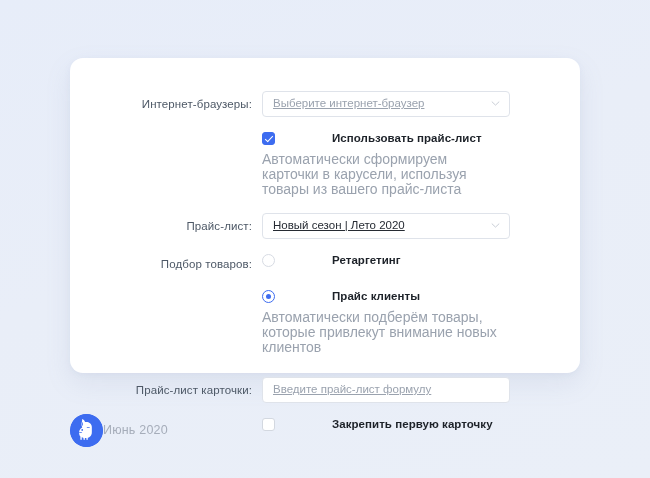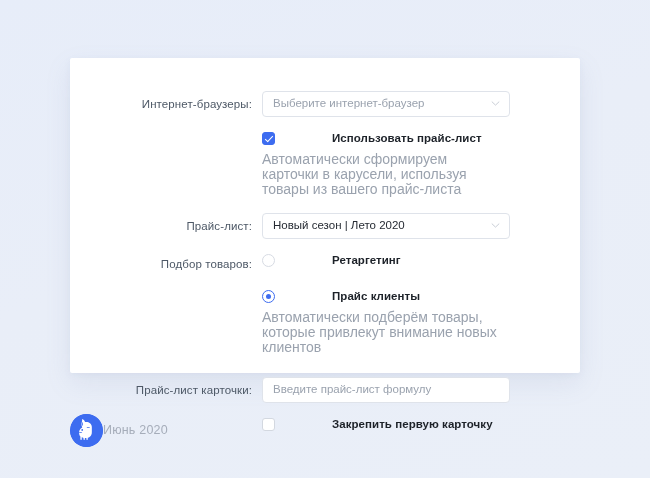--- a/index.html
+++ b/index.html
@@ -24,21 +24,21 @@
   }
 
   
   .card {
     position: absolute;
     left: 70px;
     top: 58px;
     width: 510px;
     height: 315px;
     background: #ffffff;
-    border-radius: 2px;
+    border-radius: 13px;
     box-shadow: 0 10px 26px rgba(122,140,180,0.13),
                 0 2px 6px rgba(122,140,180,0.07);
   }
 
   .form {
     padding: 33px 30px 0 0;
   }
 
   
   .row {
@@ -68,20 +68,21 @@
     width: 248px;
     height: 26px;
     border: 1px solid #dfe3ea;
     border-radius: 4px;
     background: #ffffff;
     display: flex;
     align-items: center;
     padding: 0 26px 0 10px;
     font-size: 11.5px;
     line-height: 1;
+    text-decoration: underline;
   }
 
   .control.value   { color: #262b33; text-align: right; }
   .control.holder  { color: #9aa2ae; }
 
   .chev {
     position: absolute;
     right: 9px;
     top: 50%;
     width: 9px;

